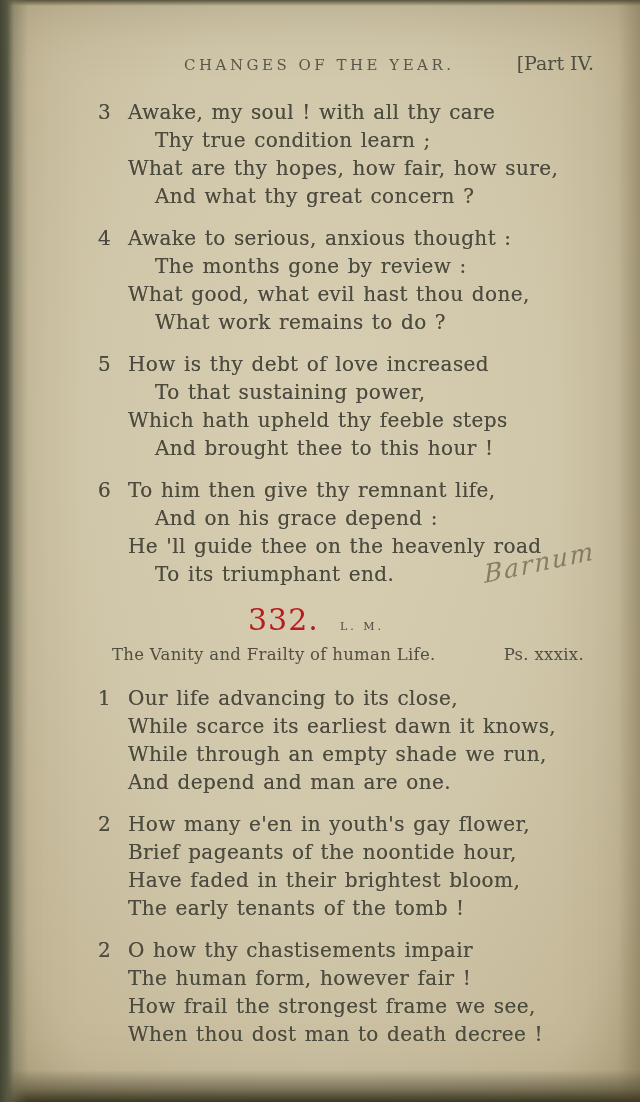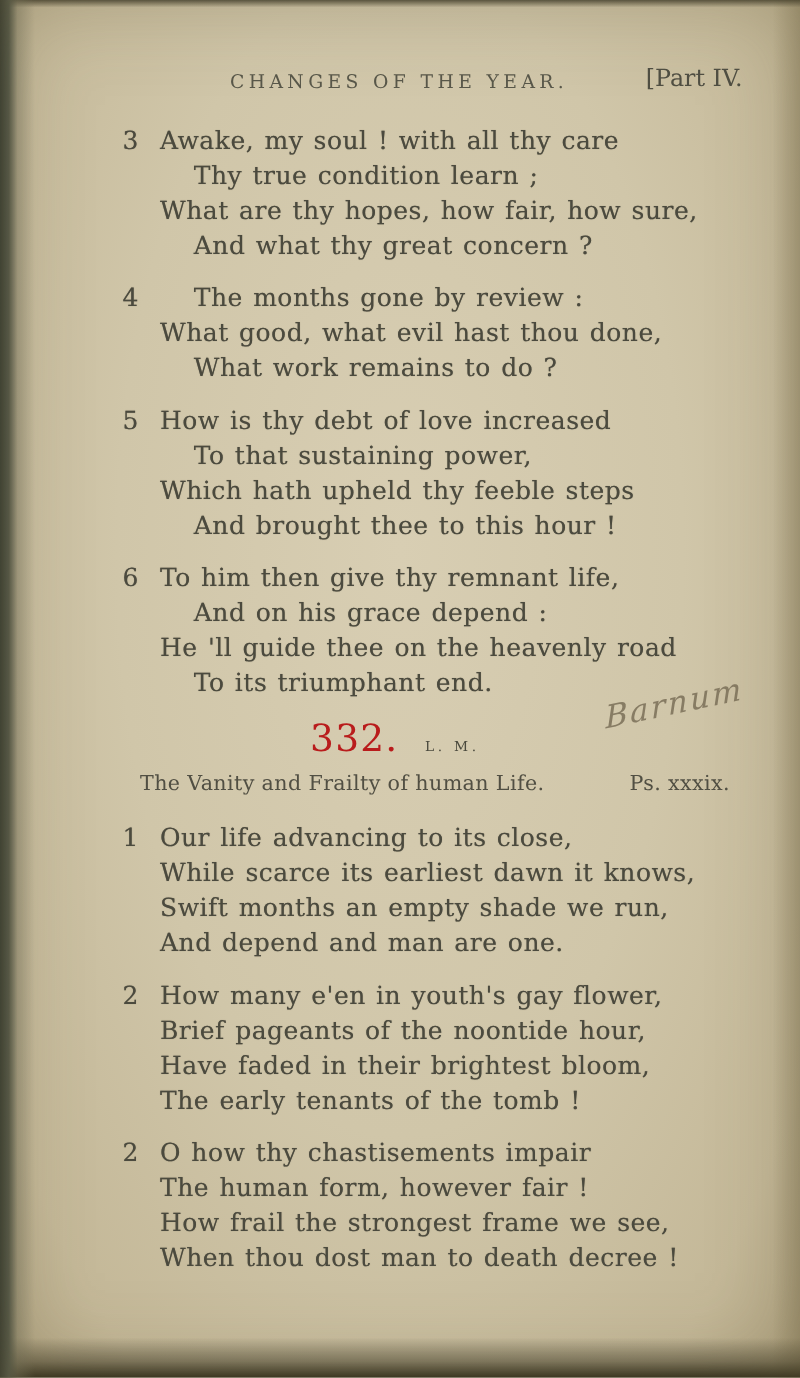--- a/index.html
+++ b/index.html
@@ -86,20 +86,21 @@
   <div>
       <div class="verse">
         <span class="verse-num">3</span>
         <div class="line">Awake, my soul ! with all thy care</div>
         <div class="line indent">Thy true condition learn ;</div>
         <div class="line">What are thy hopes, how fair, how sure,</div>
         <div class="line indent">And what thy great concern ?</div>
       </div>
       <div class="verse">
         <span class="verse-num">4</span>
+        <div class="line">Awake to serious, anxious thought :</div>
         <div class="line indent">The months gone by review :</div>
         <div class="line">What good, what evil hast thou done,</div>
         <div class="line indent">What work remains to do ?</div>
       </div>
       <div class="verse">
         <span class="verse-num">5</span>
         <div class="line">How is thy debt of love increased</div>
         <div class="line indent">To that sustaining power,</div>
         <div class="line">Which hath upheld thy feeble steps</div>
         <div class="line indent">And brought thee to this hour !</div>
@@ -121,21 +122,21 @@
   <div class="hymn-subtitle">
     <span>The Vanity and Frailty of human Life.</span>
     <span>Ps. xxxix.</span>
   </div>
 
   <div>
       <div class="verse">
         <span class="verse-num">1</span>
         <div class="line">Our life advancing to its close,</div>
         <div class="line">While scarce its earliest dawn it knows,</div>
-        <div class="line">Swift months an empty shade we run,</div>
+        <div class="line">While through an empty shade we run,</div>
         <div class="line">And depend and man are one.</div>
       </div>
       <div class="verse">
         <span class="verse-num">2</span>
         <div class="line">How many e'en in youth's gay flower,</div>
         <div class="line">Brief pageants of the noontide hour,</div>
         <div class="line">Have faded in their brightest bloom,</div>
         <div class="line">The early tenants of the tomb !</div>
       </div>
       <div class="verse">

